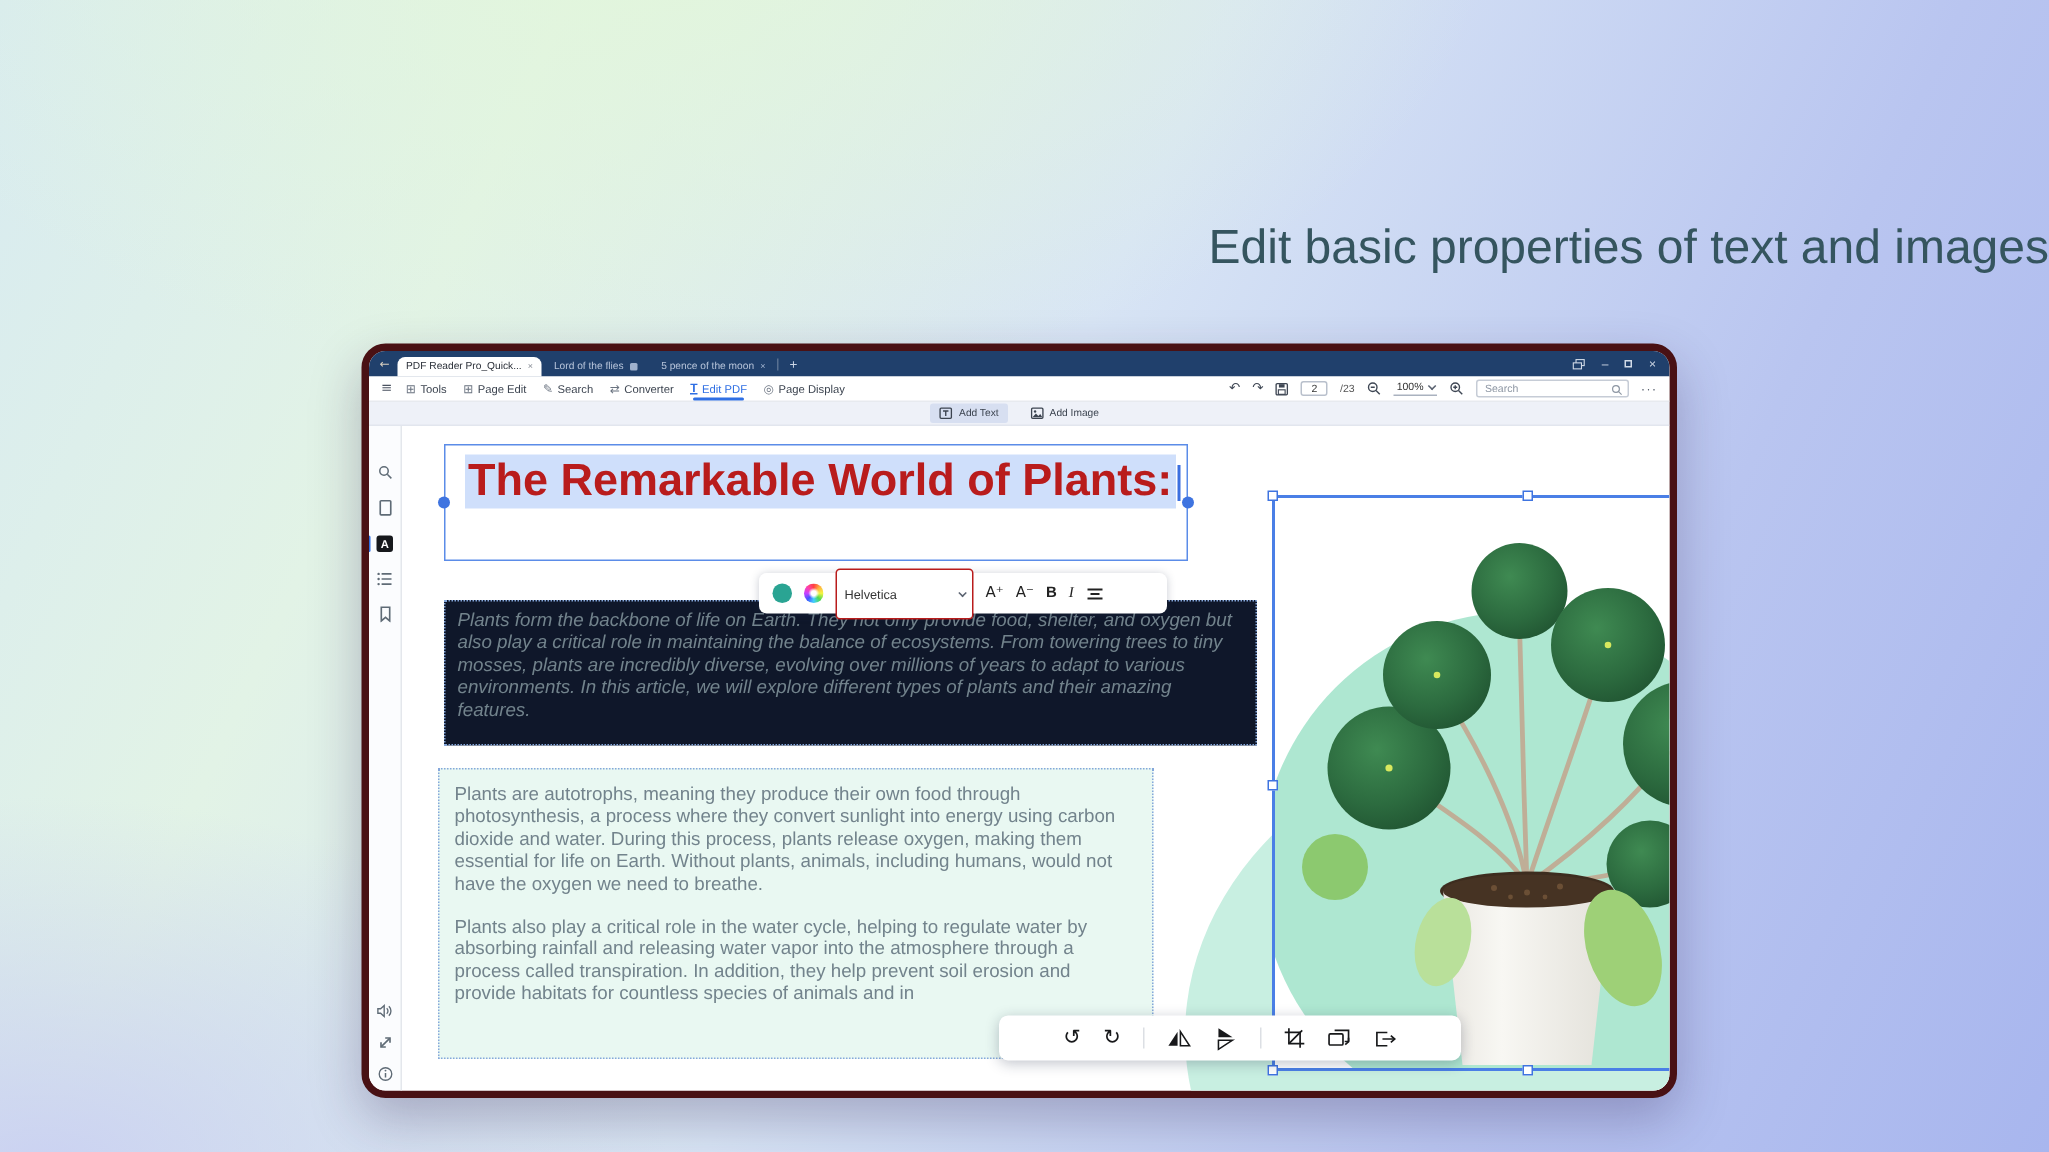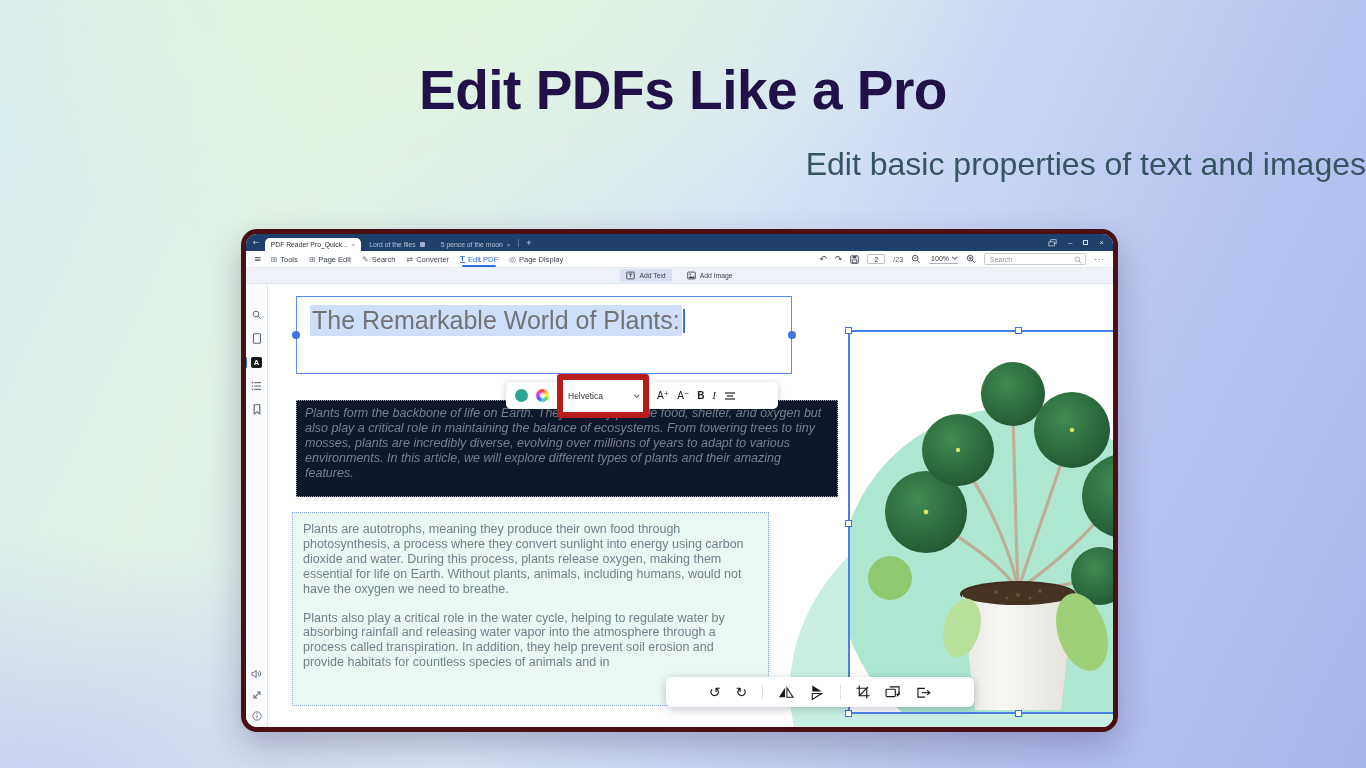--- a/index.html
+++ b/index.html
@@ -74,35 +74,35 @@
   .sb-icon { color:#5f6b76; display:flex; }
   .sb-active { position:relative; width:11px; height:11px; background:#16181c; border-radius:2px; color:#fff; font-size:7.5px; font-weight:700; display:flex; align-items:center; justify-content:center; }
   .sb-active::before { content:""; position:absolute; left:-6px; top:0; width:2px; height:11px; background:#2f6fe4; border-radius:1px; }
   .sb-bottom { margin-top:auto; display:flex; flex-direction:column; align-items:center; gap:11px; padding-bottom:10px; }
 
   .page-area { position:relative; flex:1; background:#fff; overflow:hidden; }
   .mint-blob { position:absolute; left:522px; top:191px; width:540px; height:430px; border-radius:50%; background:#c8efe1; z-index:1; }
 
   
   .title-box { position:absolute; left:28px; top:12px; width:496px; height:78px; border:1px solid #5b8ce8; background:#fff; z-index:6; padding:7px 0 0 13px; }
-  .title-line1 { font-size:25px; font-weight:400; color:#737373; line-height:33px; white-space:nowrap; }
+  .title-line1 { font-size:30px; font-weight:700; color:#b91c1c; line-height:33px; white-space:nowrap; }
   .hl { background:#cfdffb; padding:1px 2px 2px 2px; }
   .caret { display:inline-block; width:2px; height:24px; background:#3b6fe0; vertical-align:-4px; margin-left:1px; }
   .title-line2 { font-size:25px; font-weight:700; color:#0b6b52; line-height:34px; white-space:nowrap; }
   .dot-handle { position:absolute; width:8px; height:8px; border-radius:50%; background:#3f74e0; }
   .dh-left { left:-5px; top:34px; } .dh-right { right:-5px; top:34px; }
 
   
   .fmt-bar { position:absolute; left:238px; top:98px; width:272px; height:27px; background:#fff; border-radius:5px;
     box-shadow:0 1px 6px rgba(40,50,80,.25); display:flex; align-items:center; gap:8px; padding:0 9px; z-index:8; }
   .dot-teal { width:13px; height:13px; border-radius:50%; background:#2aa493; }
   .dot-rainbow { width:13px; height:13px; border-radius:50%;
     background:radial-gradient(circle at 50% 50%, #fff 0 18%, rgba(255,255,255,0) 40%),
       conic-gradient(#ff4040,#ffb340,#f5f542,#4fd84f,#40d0ff,#4455ff,#c840ff,#ff40a8,#ff4040); }
-  .font-select { width:92px; height:16px; border:6px solid #b91c1c; border-radius:3px; display:flex; align-items:center; justify-content:space-between; padding:16px 5px; font-size:8.5px; color:#333; background:#fff; }
+  .font-select { width:92px; height:16px; border:1px solid #b91c1c; border-radius:3px; display:flex; align-items:center; justify-content:space-between; padding:16px 5px; font-size:8.5px; color:#333; background:#fff; }
   .fmt-btn { font-size:10px; color:#222; }
   .fmt-bold { font-weight:700; }
   .fmt-italic { font-style:italic; font-family:"Liberation Serif","DejaVu Serif",serif; }
 
   
   .para-box { position:absolute; border:1px dotted #85a7db; color:#72838c; font-size:12.5px; line-height:14.9px; z-index:4; }
   .para1 { left:28px; top:116px; width:542px; height:97px; background:#0f172a; padding:5px 8px;font-style:italic; }
   .para23 { left:24px; top:228px; width:477px; height:194px; background:#e9f8f2; padding:9px 10px; }
   .para23 p + p { margin-top:14px; }
 
@@ -119,21 +119,20 @@
     box-shadow:0 2px 9px rgba(30,40,70,.28); display:flex; align-items:center; justify-content:center; gap:15px; z-index:9; color:#17181a; }
   .ib-glyph { font-size:14px; line-height:14px; }
   .ib-sep { width:1px; height:14px; background:#dcdfe4; }
   .ib-svg { display:flex; }
 </style>
 </head>
 <body>
 
 <div class="stage">
 
-  <div class="hero-title">Edit PDFs Like a Pro</div>
   <div class="hero-sub">Edit basic properties of text and images</div>
 
   <div class="app">
 
     <div class="tabbar">
       <span class="back-arrow u">←</span>
       <div class="tab-active">
         <span>PDF Reader Pro_Quick...</span>
         <span class="tab-close">×</span>
       </div>

